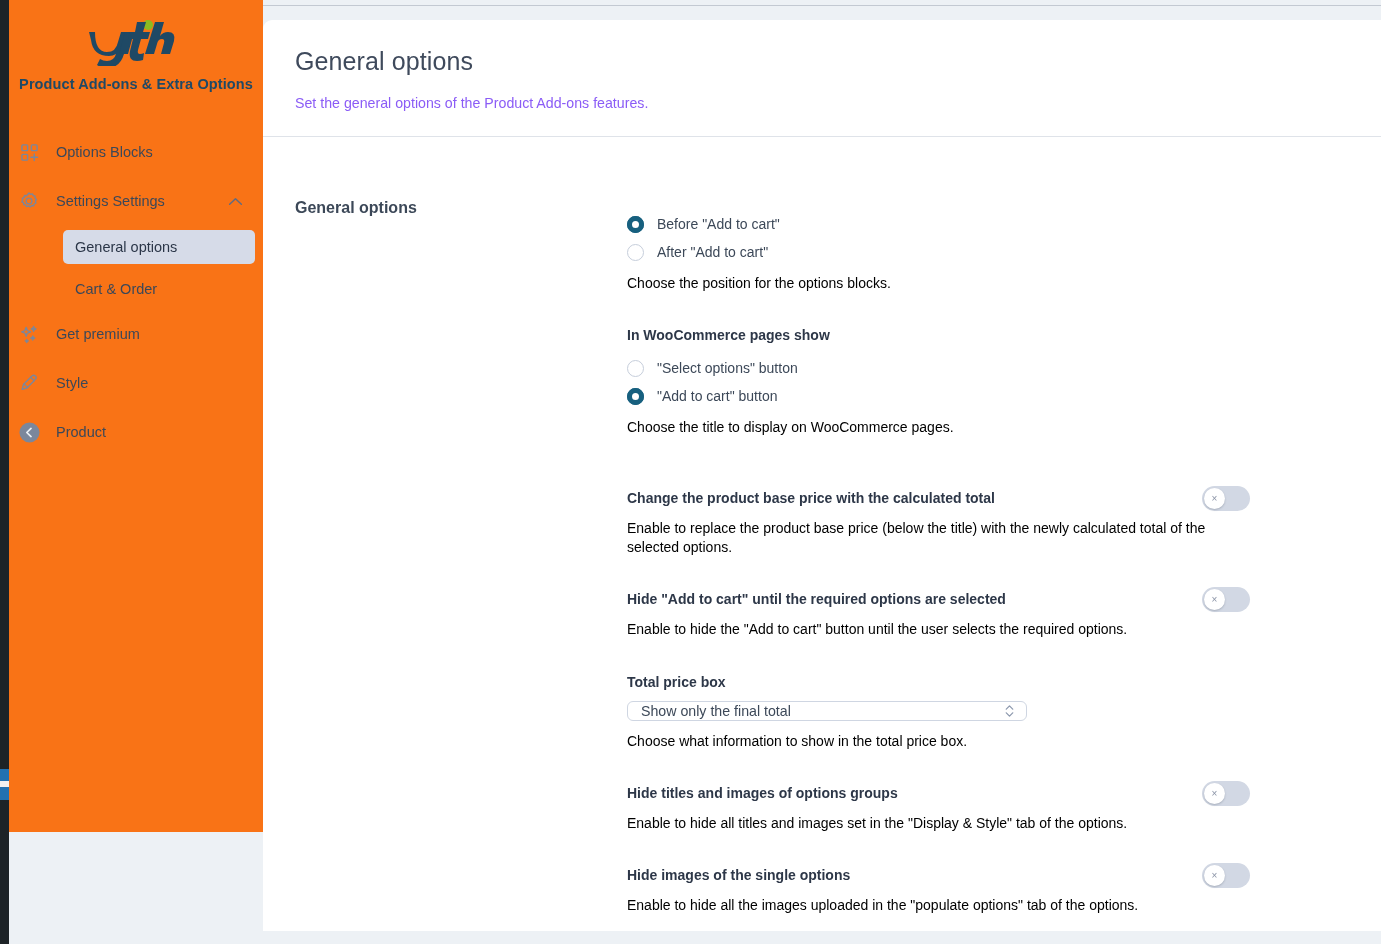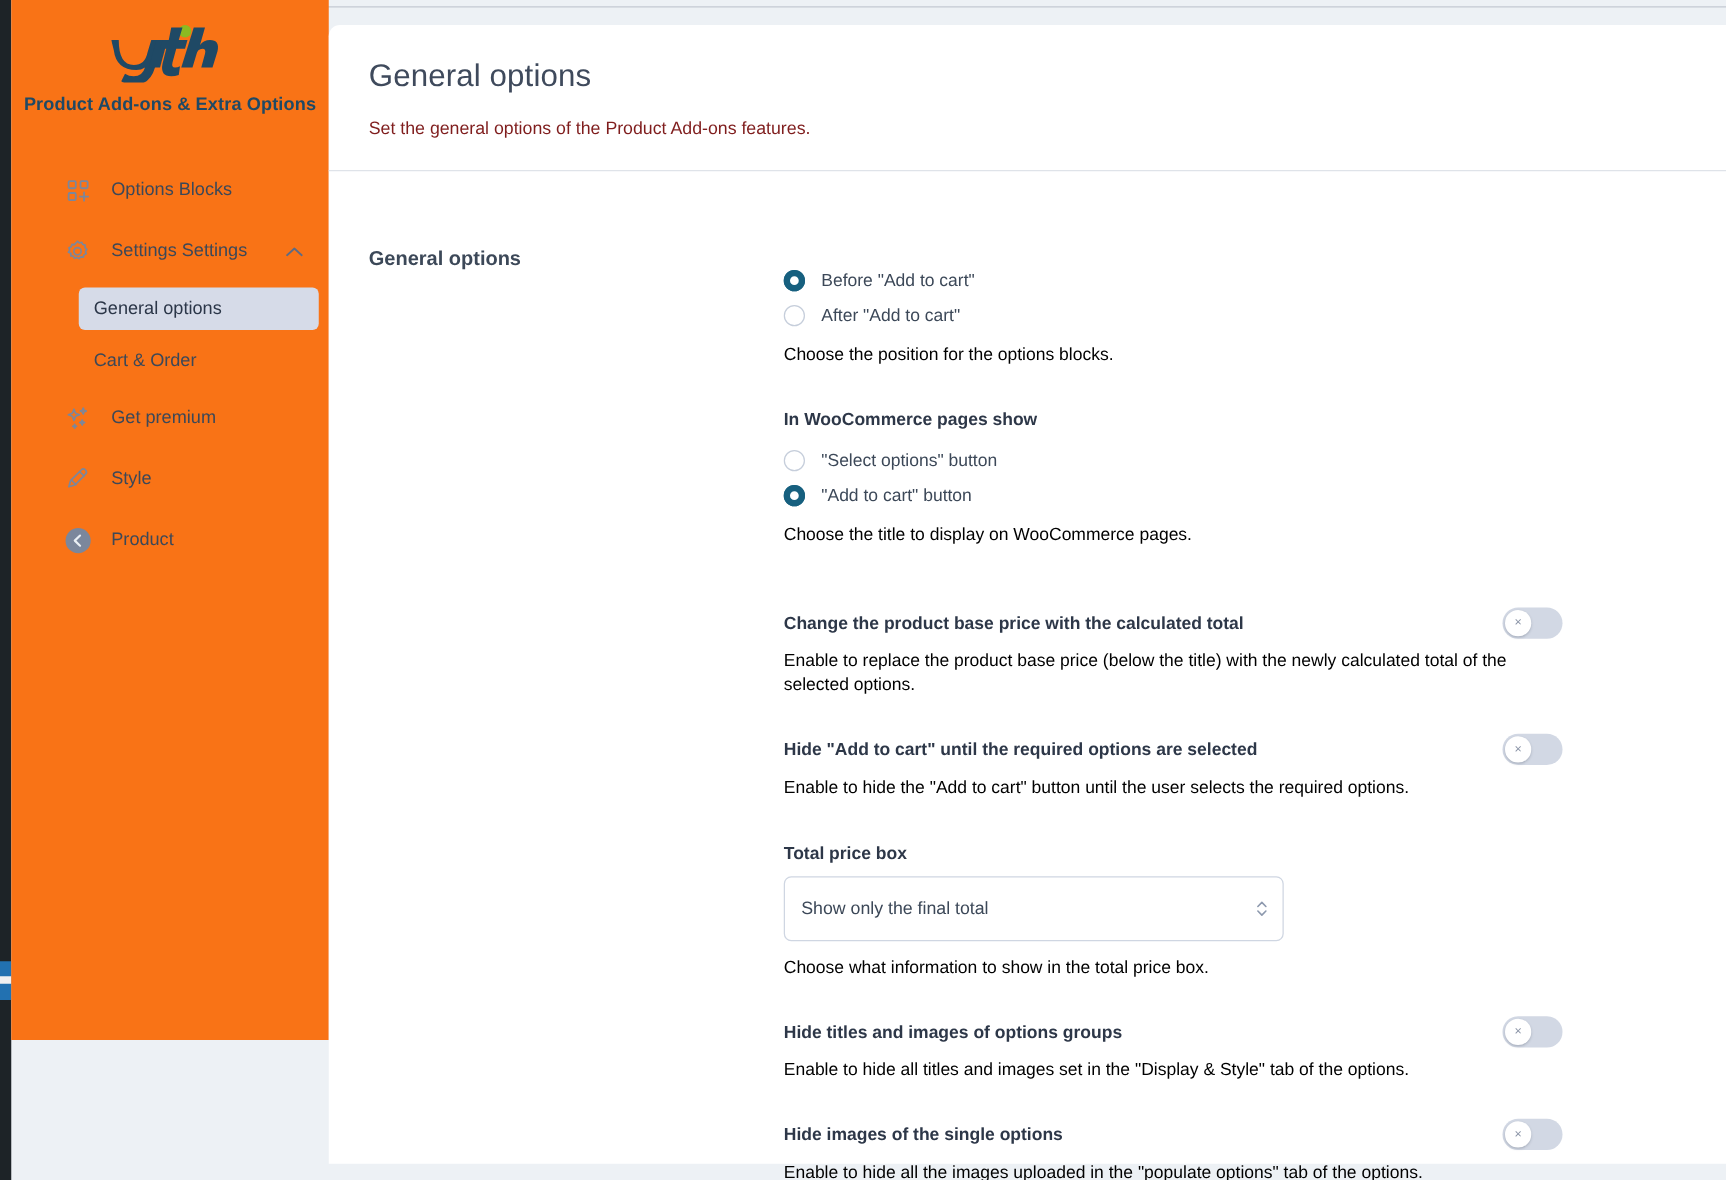--- a/index.html
+++ b/index.html
@@ -47,21 +47,21 @@
   .logo svg { display: block; }
   .brand-name {
     margin-top: 10px;
     font-size: 14.5px; font-weight: bold; color: #1f4965;
     letter-spacing: .1px;
   }
 
   .nav { margin-top: 40px; }
   .nav-item {
     display: flex; align-items: center;
-    height: 40px; padding: 0 20px 0 40px;
+    height: 40px; padding: 0 20px 0 7px;
     margin-bottom: 9px;
     cursor: pointer; position: relative;
   }
   .nav-ico {
     width: 26px; height: 26px; flex: 0 0 26px;
     display: flex; align-items: center; justify-content: center;
     color: #7b879c;
   }
   .nav-label {
     margin-left: 14px;
@@ -83,21 +83,21 @@
     position: absolute; left: 263px; top: 20px;
     width: 1118px; height: 911px;
     background: #ffffff;
     border-top-left-radius: 9px;
   }
   .panel-head { padding: 27px 0 0 32px; }
   .panel-title {
     font-size: 25px; font-weight: normal; color: #3f4a5c; letter-spacing: .1px;
   }
   .panel-sub {
-    margin-top: 19px; font-size: 14.2px; color: #7f1d1d;
+    margin-top: 19px; font-size: 14.2px; color: #8b5cf6;
   }
   .panel-divider {
     margin-top: 25px; height: 1px; background: #dfe3e9;
   }
 
   .section {
     display: flex; padding: 62px 0 0 32px;
   }
   .section-label {
     width: 332px; flex: 0 0 332px;
@@ -139,21 +139,21 @@
     width: 21px; height: 21px; border-radius: 50%;
     background: #ffffff;
     display: flex; align-items: center; justify-content: center;
     font-size: 10px; color: #8a93a6;
     box-shadow: 0 1px 2px rgba(40,50,70,.25);
   }
 
   
   .select-wrap {
     margin-top: 11px; position: relative;
-    width: 400px; height: 52px;
+    width: 400px; height: 20px;
   }
   .select-box {
     width: 100%; height: 100%;
     border: 1px solid #cfd6e2; border-radius: 6px;
     background: #fff;
     display: flex; align-items: center;
     padding: 0 13px;
     font-size: 14.2px; color: #3c4858;
     cursor: pointer;
   }

